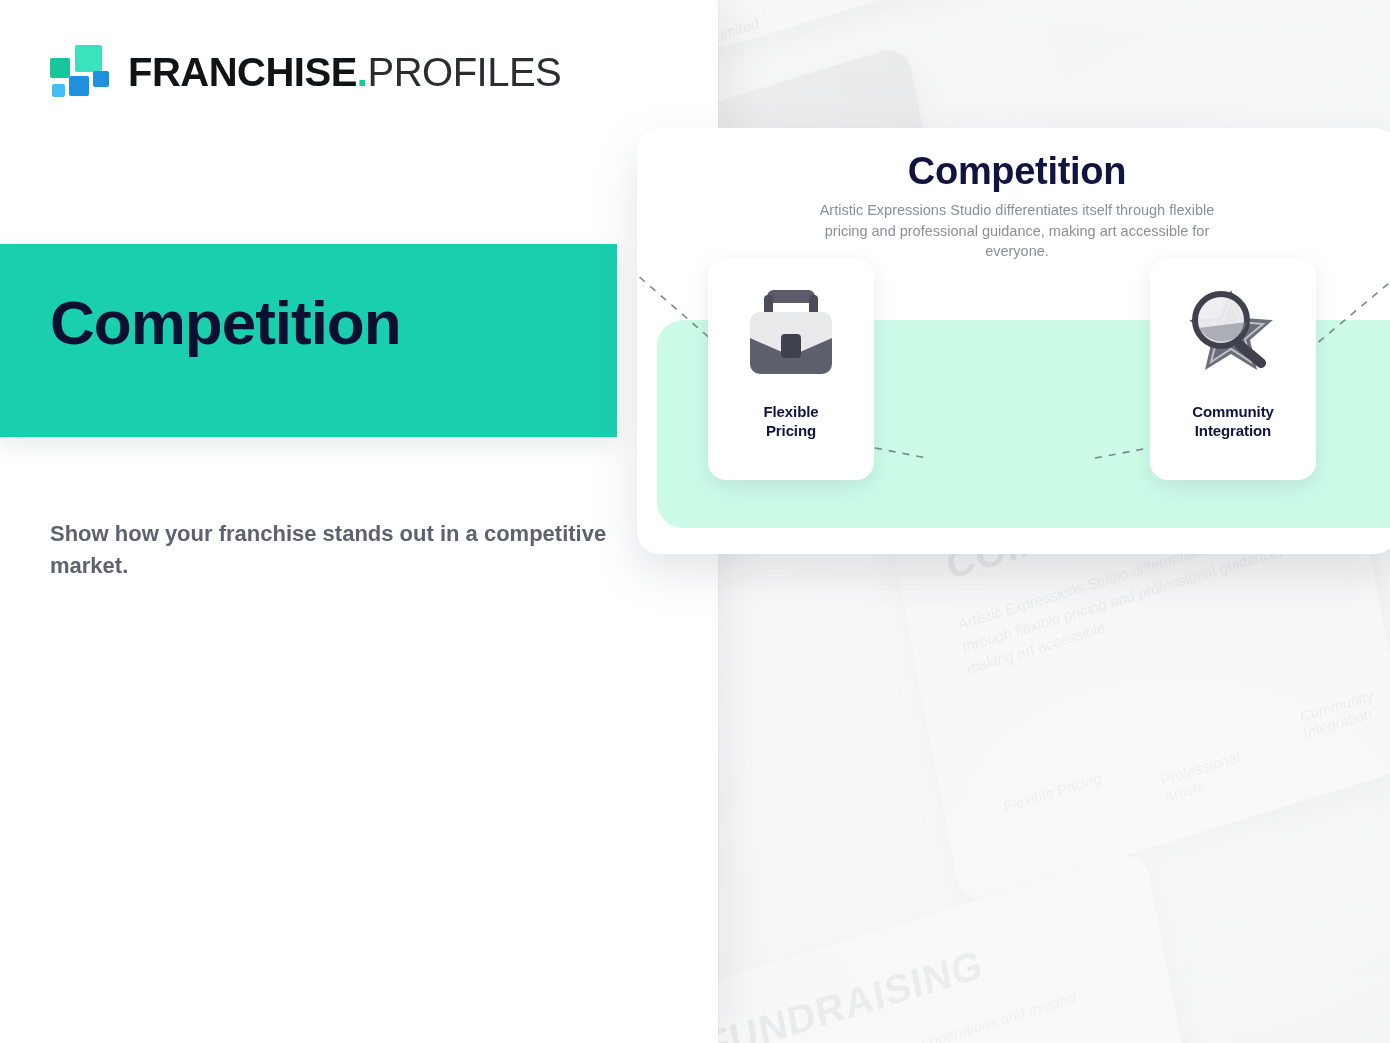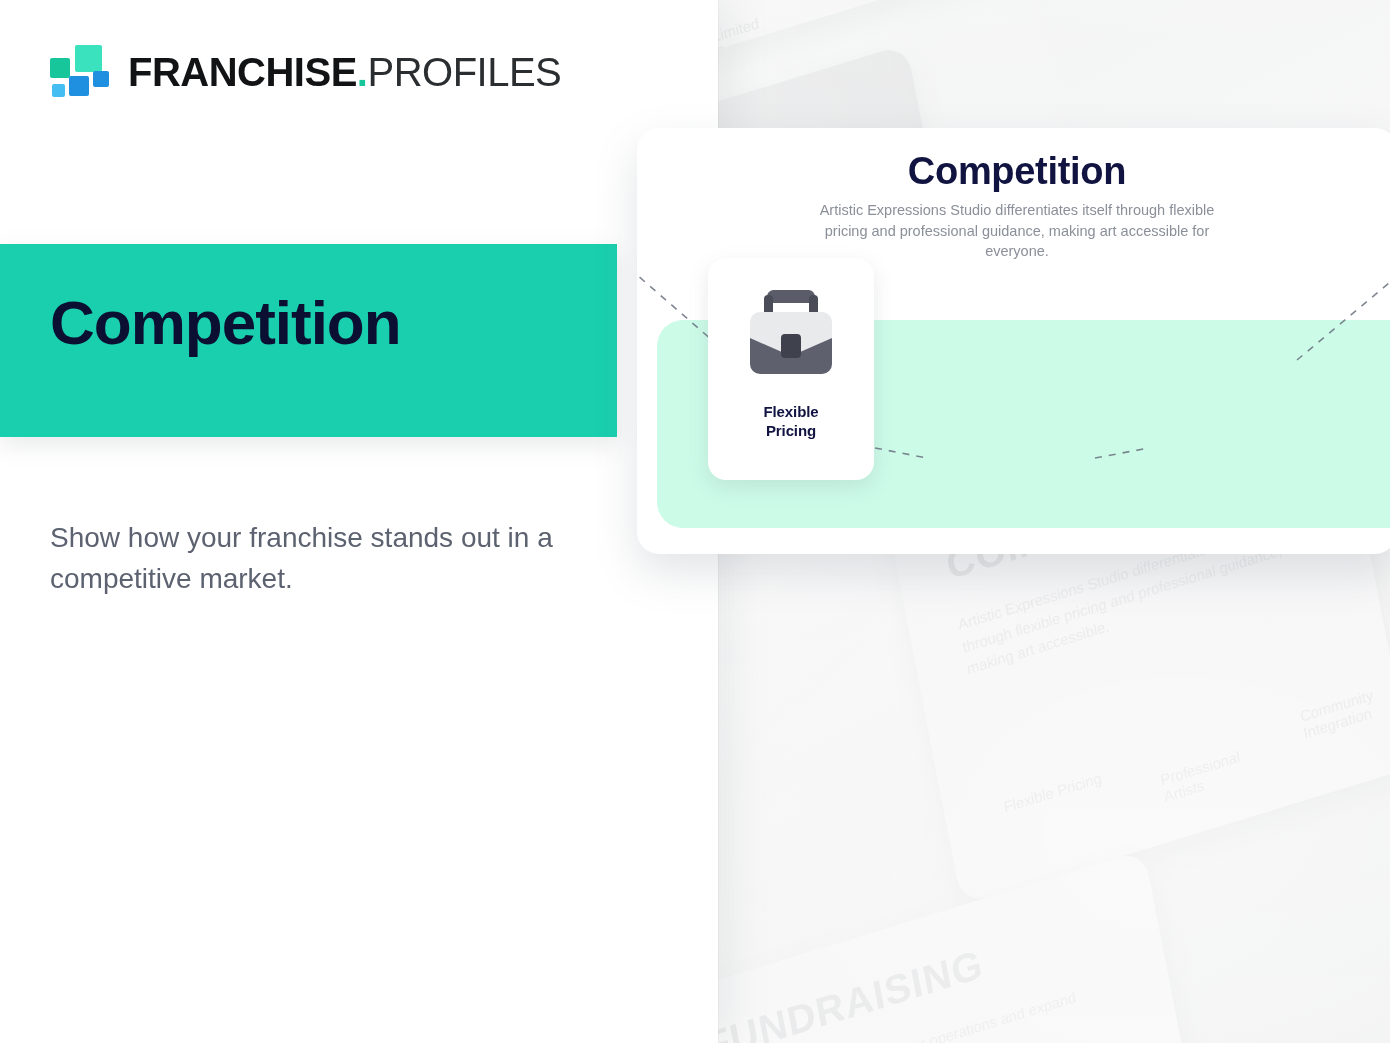--- a/index.html
+++ b/index.html
@@ -163,24 +163,24 @@
     line-height: 1.05;
   }
 
   
   .body-copy {
     position: absolute;
     left: 50px; top: 518px;
     width: 580px;
   }
   .body-copy p {
-    font-size: 28px;
+    font-size: 22px;
     line-height: 1.45;
     color: #5c6270;
-    font-weight: 400;
+    font-weight: 700;
   }
   .body-copy p + p { margin-top: 38px; }
 
   
   .slide-card {
     position: absolute;
     left: 637px; top: 128px;
     width: 760px; height: 426px;
     background: #ffffff;
     border-radius: 22px;
@@ -353,15 +353,27 @@
         <rect x="78" y="19" width="9" height="22" rx="4" fill="#4a4d58"></rect>
         <rect x="19" y="36" width="82" height="62" rx="10" fill="#e9eaec"></rect>
         <path d="M19 62 L60 80 L101 62 L101 88 A10 10 0 0 1 91 98 L29 98 A10 10 0 0 1 19 88 Z" fill="#5e616d"></path>
         <rect x="50" y="58" width="20" height="24" rx="4" fill="#3f424c"></rect>
       </svg>
       <div class="fc-label" style="white-space:pre-line;">Flexible
 Pricing</div>
     </div>
 
 
+    <div class="feat-card fc-3">
+      <svg class="fc-icon" viewBox="0 0 120 118">
+        <path d="M58 14 L70 42 L100 44 L77 64 L84 94 L58 78 L32 94 L39 64 L16 44 L46 42 Z" fill="#6b6e79"></path>
+        <path d="M58 24 L67 46 L90 48 L72 63 L78 86 L58 73 L38 86 L44 63 L26 48 L49 46 Z" fill="none" stroke="#e2e3e6" stroke-width="2" opacity="0.7"></path>
+        <circle cx="48" cy="44" r="26" fill="#eceef0" opacity="0.95"></circle>
+        <circle cx="48" cy="44" r="26" fill="none" stroke="#3f424c" stroke-width="6"></circle>
+        <path d="M26 52 A26 26 0 0 0 74 46 L26 52 Z" fill="#7b7e89" opacity="0.55"></path>
+        <rect x="66" y="62" width="38" height="10" rx="5" transform="rotate(40 66 62)" fill="#3f424c"></rect>
+      </svg>
+      <div class="fc-label" style="white-space:pre-line;">Community
+Integration</div>
+    </div>
 
   </div>
 </div>
 
 </body></html>

